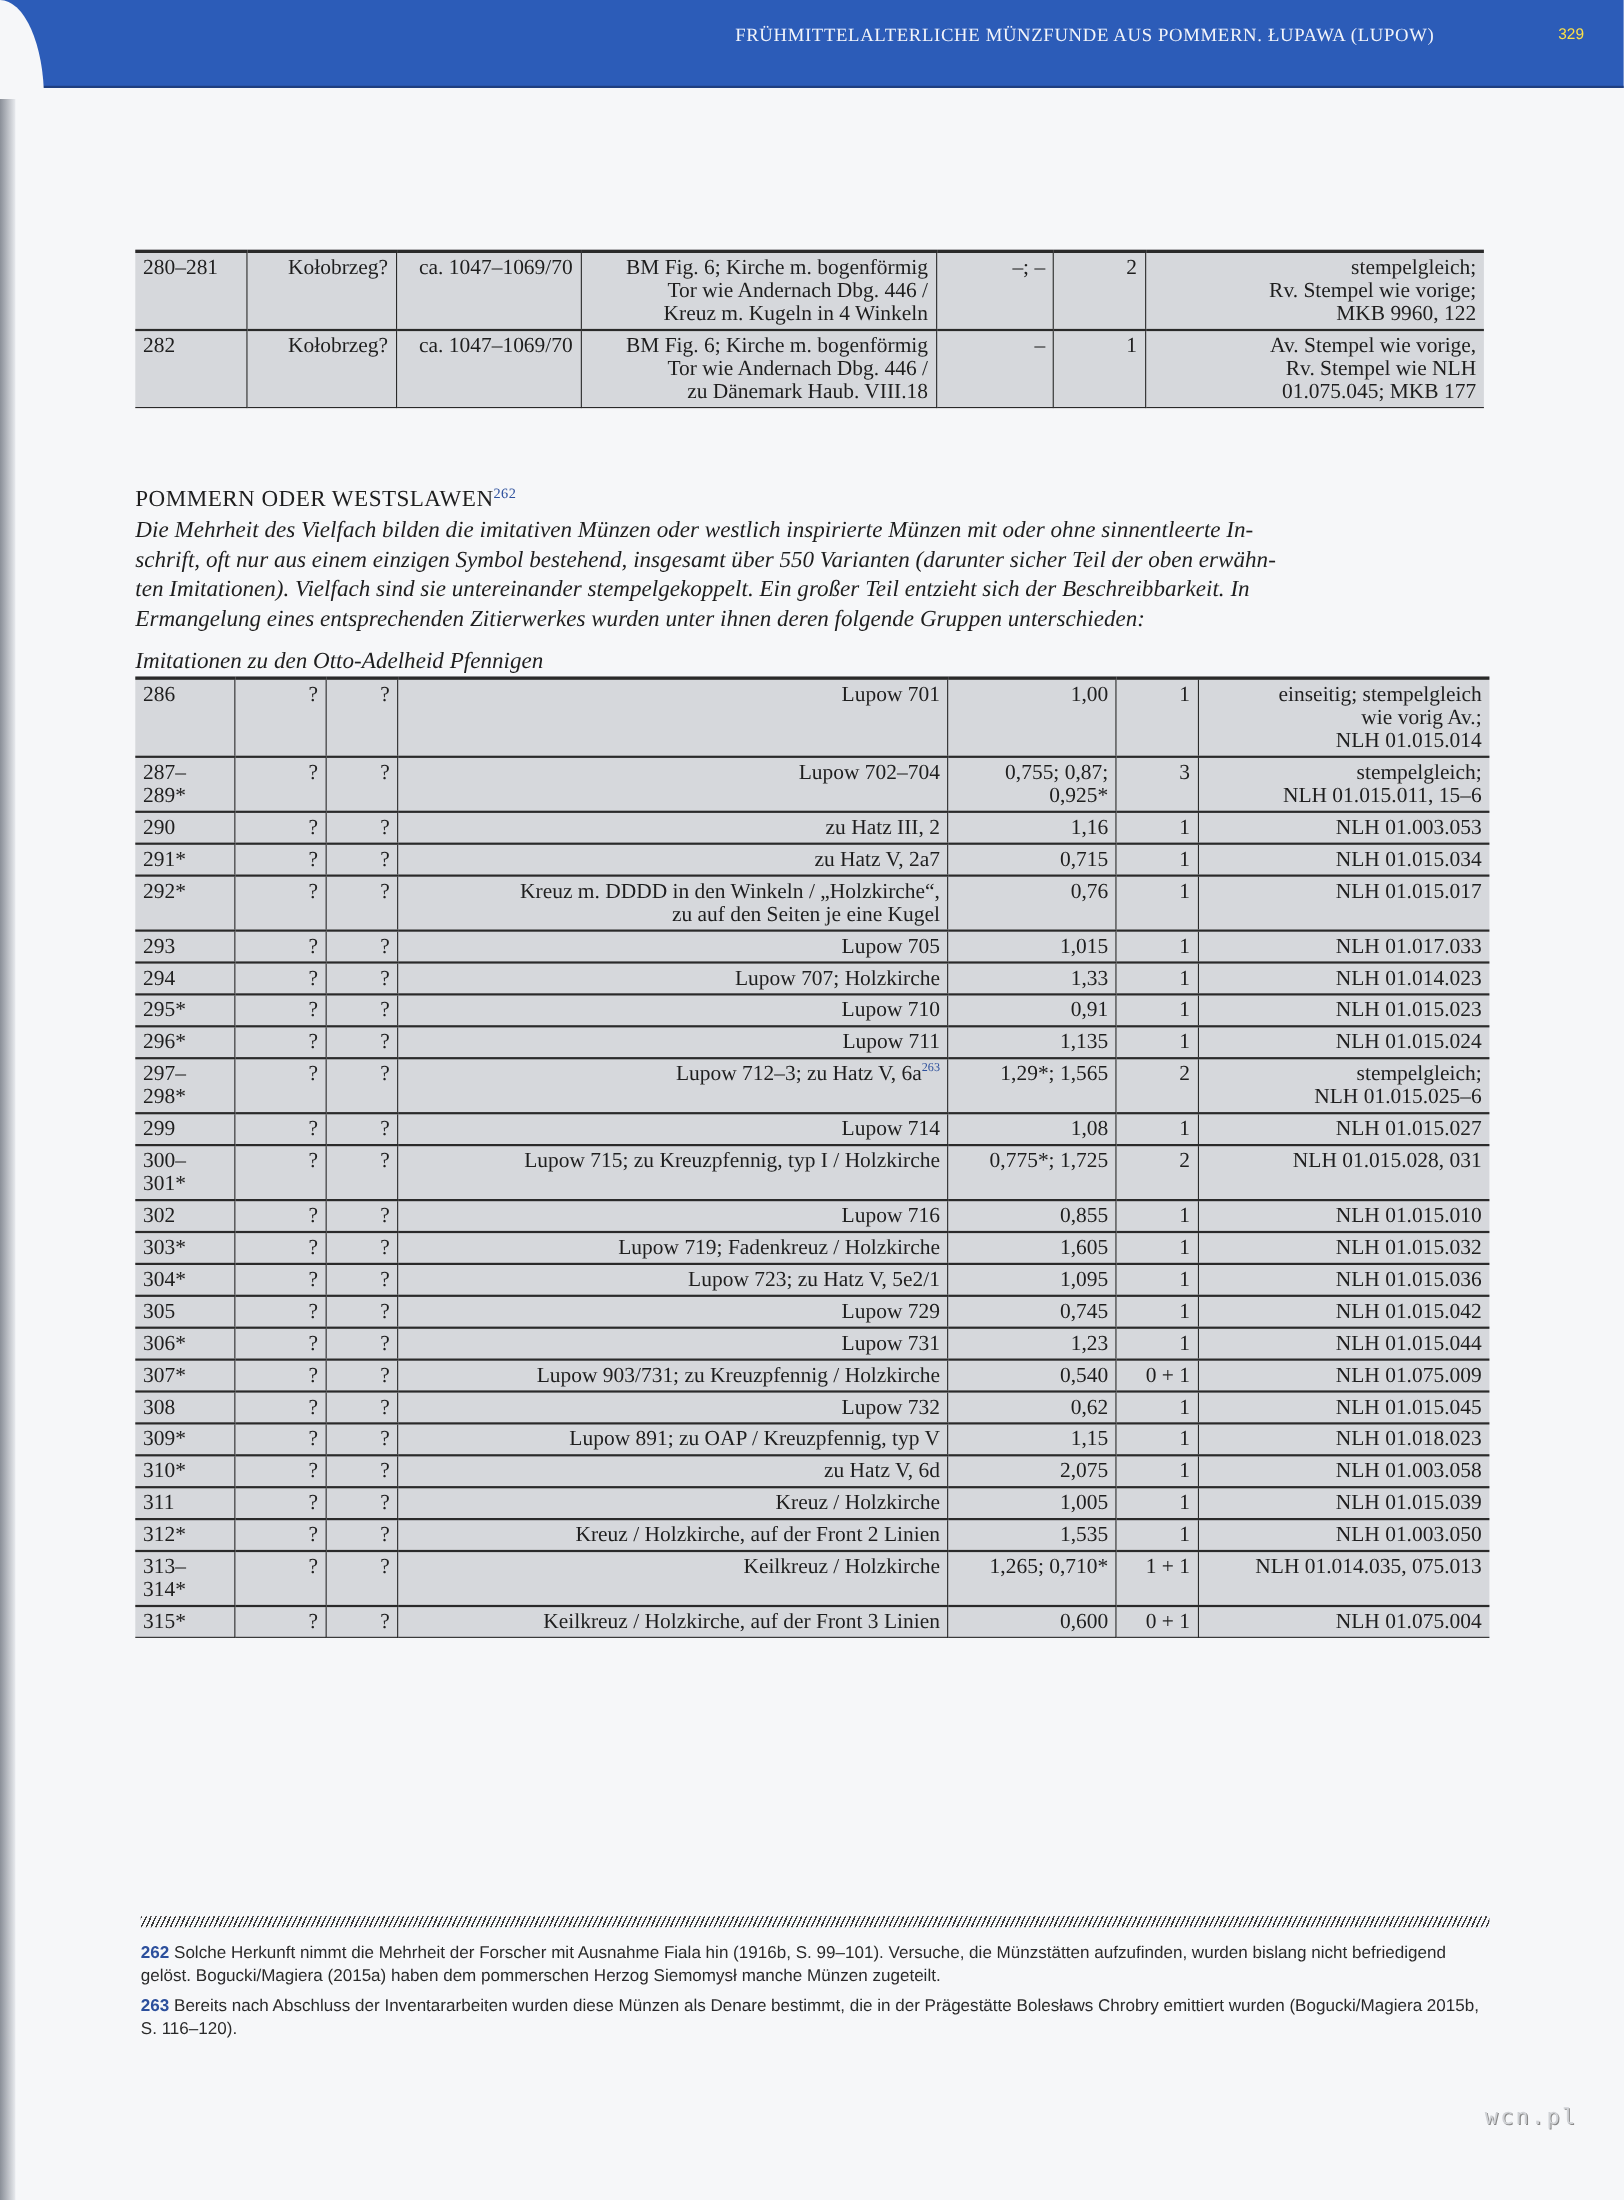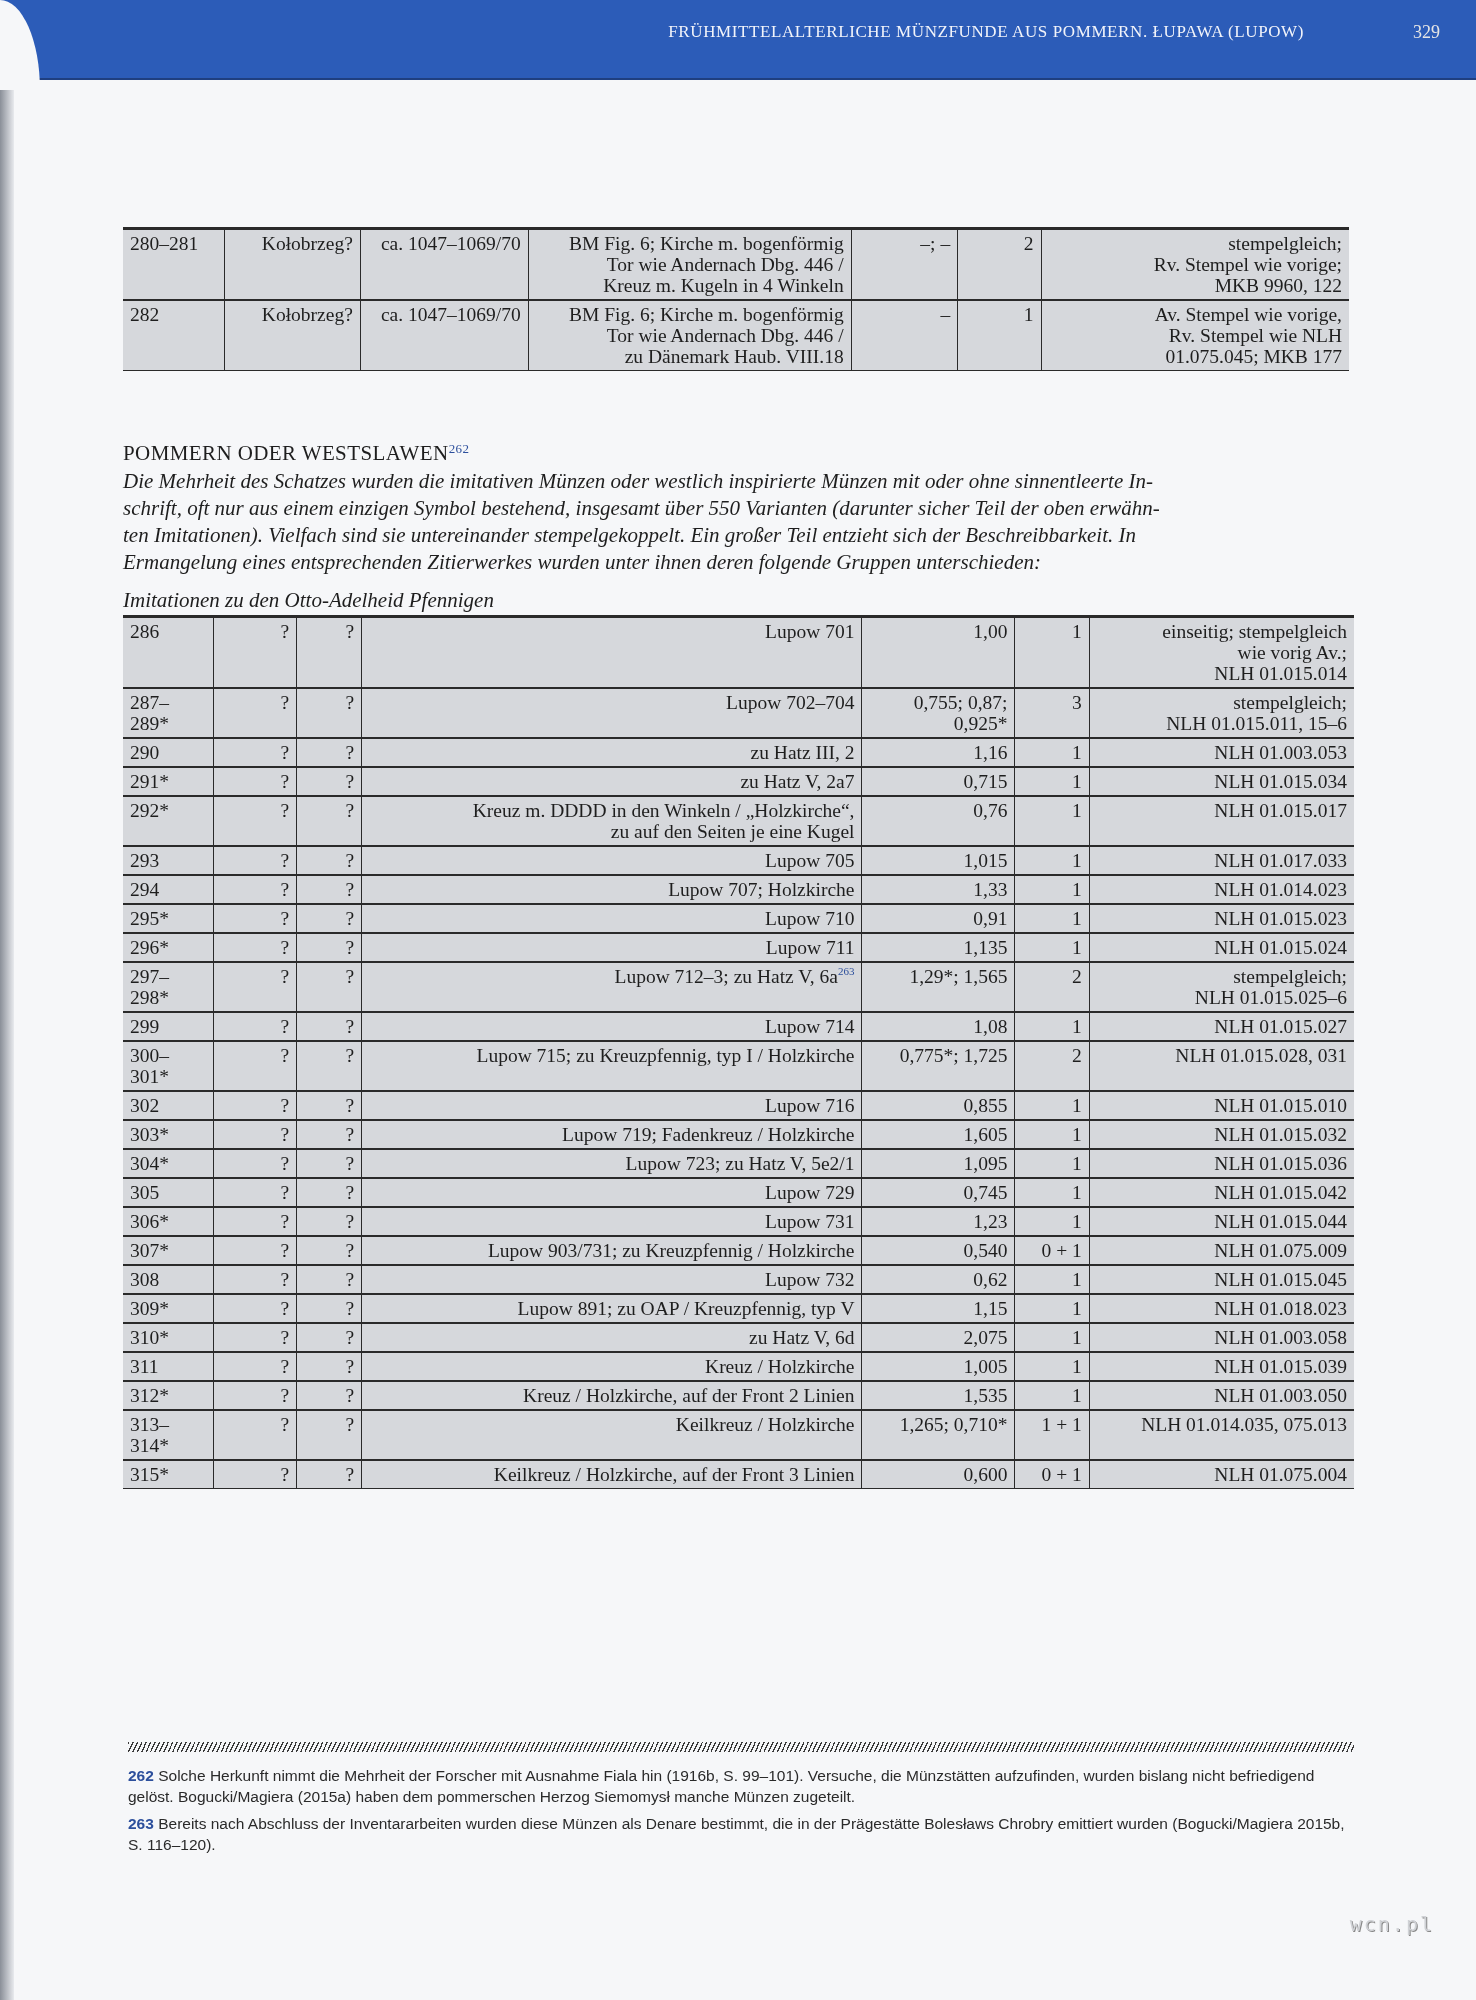--- a/index.html
+++ b/index.html
@@ -21,21 +21,21 @@
   .header-curve {
     position:absolute; left:0; top:0; width:40px; height:90px;
     background:#f6f7f9; border-top-right-radius:40px 90px;
   }
   .running-title {
     position:absolute; top:22px; right:172px;
     color:#f2f4fa; font-family:"Liberation Serif",serif; font-size:17px; letter-spacing:0.6px;
   }
   .page-number {
     position:absolute; top:22px; right:36px;
-    color:#e5e5e5; font-family:Liberation Serif, serif; font-size:18px;
+    color:#fde047; font-family:Liberation Sans, sans-serif; font-size:14px;
   }
 
   table.cat {
     position:absolute; border-collapse:collapse;
     background:#d6d8dc;
     font-family:"Liberation Serif",serif; font-size:19.5px; line-height:21px;
   }
   table.cat td {
     border:1.6px solid #2a2a2a; border-top:2.4px solid #2a2a2a;
     padding:3px 7px 3px 7px; vertical-align:top; text-align:right;
@@ -119,21 +119,21 @@
         <td class="c-count">1</td>
         <td class="c-rem">Av. Stempel wie vorige,<br>Rv. Stempel wie NLH<br>01.075.045; MKB 177</td>
       </tr>
     </tbody>
 </table>
 
 <div class="section-heading">
   <span>POMMERN ODER WESTSLAWEN</span><sup>262</sup>
 </div>
 <div class="intro">
-  <div>Die Mehrheit des Schatzes wurden die imitativen Münzen oder westlich inspirierte Münzen mit oder ohne sinnentleerte In-</div>
+  <div>Die Mehrheit des Vielfach bilden die imitativen Münzen oder westlich inspirierte Münzen mit oder ohne sinnentleerte In-</div>
   <div>schrift, oft nur aus einem einzigen Symbol bestehend, insgesamt über 550 Varianten (darunter sicher Teil der oben erwähn-</div>
   <div>ten Imitationen). Vielfach sind sie untereinander stempelgekoppelt. Ein großer Teil entzieht sich der Beschreibbarkeit. In</div>
   <div>Ermangelung eines entsprechenden Zitierwerkes wurden unter ihnen deren folgende Gruppen unterschieden:</div>
 </div>
 <div class="subheading">Imitationen zu den Otto-Adelheid Pfennigen</div>
 
 <table class="cat" id="table-b">
   <colgroup>
     <col style="width:88px">
       <col style="width:80px">

